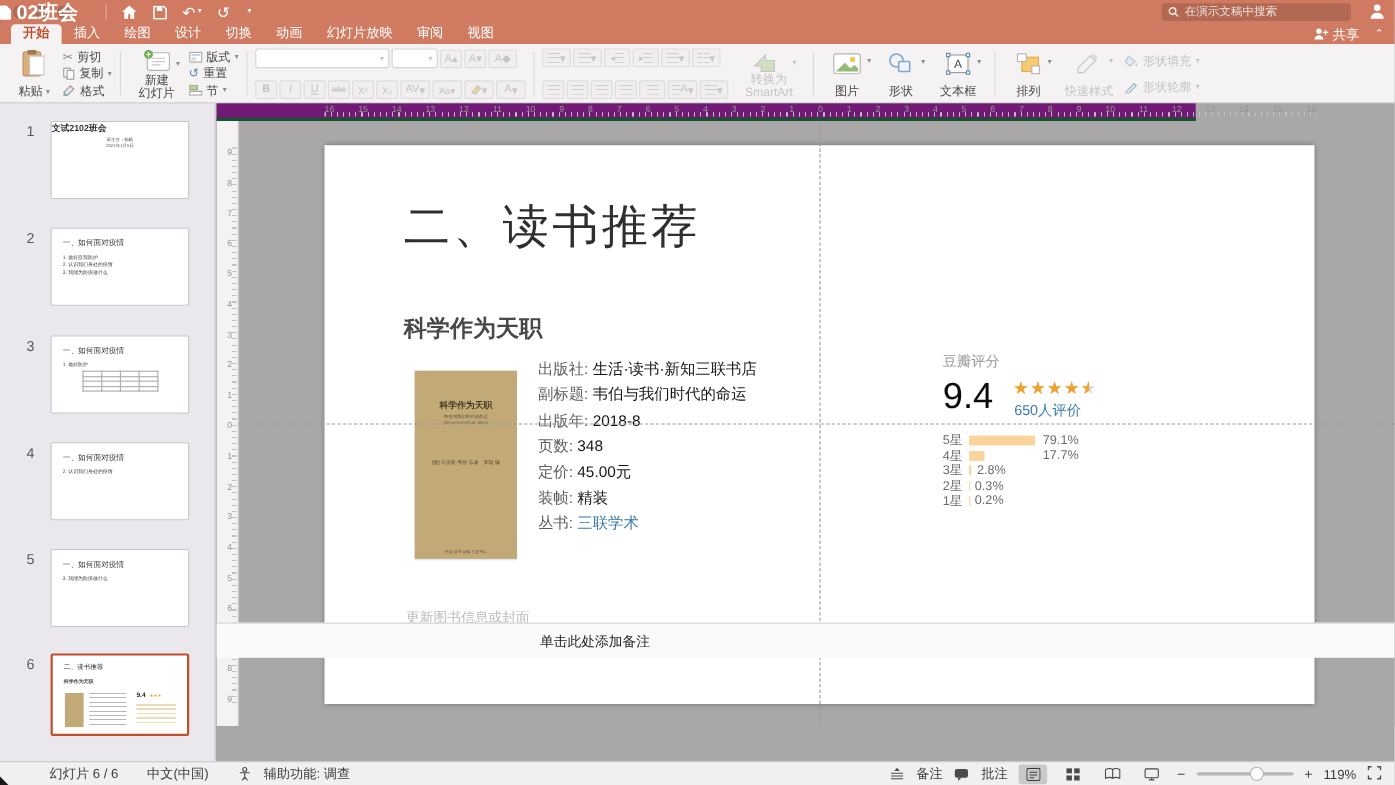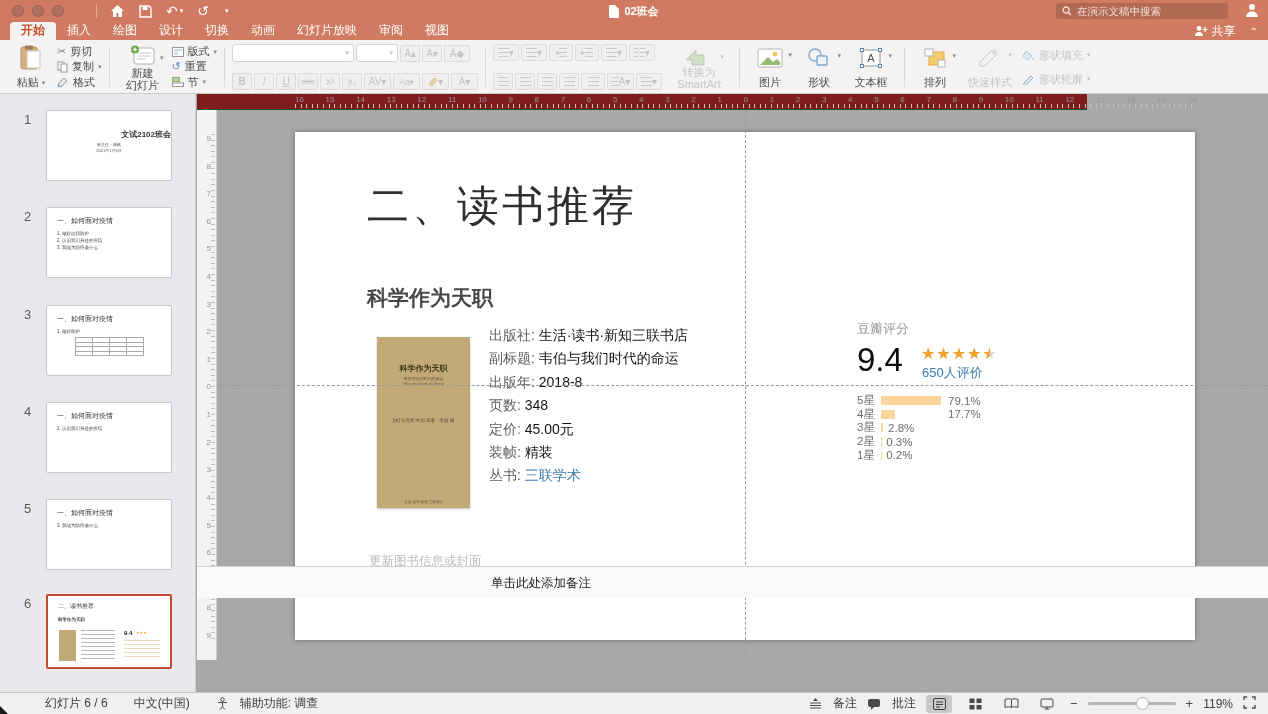--- a/index.html
+++ b/index.html
@@ -8,21 +8,21 @@
   .app { position:relative; width:1268px; height:714px; overflow:hidden; background:#a9a7a8; }
 
   
   .titlebar { position:absolute; left:0; top:0; width:1268px; height:22px; background:#d07b61; }
   .lights { position:absolute; left:12px; top:5px; display:flex; gap:8px; }
   .light { width:12px; height:12px; border-radius:50%; background:#b07060; border:1px solid rgba(0,0,0,0.12); }
   .tb-sep { position:absolute; left:96px; top:4px; width:1px; height:14px; background:rgba(255,255,255,0.35); }
   .qat { position:absolute; left:110px; top:0; height:22px; display:flex; align-items:center; gap:14px; color:#fff; }
   .qat .qbtn { display:flex; align-items:center; font-size:14px; line-height:22px; color:#fff; }
   .qat .dd { font-size:7px; margin-left:2px; color:#fff; }
-  .doc-title { position:absolute; left:0; right:0; top:0; height:22px; display:flex; align-items:center; justify-content:center; gap:5px; color:#fff; font-size:11px; font-weight:bold; }
+  .doc-title { position:absolute; left:0; right:0; top:0; height:22px; display:flex; align-items:center; gap:5px; color:#fff; font-size:18px; font-weight:bold; }
   .doc-ico { display:inline-block; width:10px; height:13px; background:#fff; border-radius:1px; position:relative; }
   .doc-ico:after { content:""; position:absolute; right:-1px; top:-1px; border:3px solid #d07b61; border-left-color:transparent; border-bottom-color:transparent; }
   .searchbox { position:absolute; right:40px; top:3px; width:172px; height:16px; background:rgba(0,0,0,0.14); border-radius:3px; display:flex; align-items:center; padding:0 6px; gap:5px; }
   .searchbox input { flex:1; background:transparent; border:none; outline:none; font-size:10.5px; color:#fff; font-family:"Liberation Sans",sans-serif; }
   .searchbox input::placeholder { color:rgba(255,255,255,0.8); }
   .account { position:absolute; right:8px; top:2px; }
 
   
   .tabrow { position:absolute; left:0; top:22px; width:1268px; height:18px; background:#d07b61; display:flex; align-items:flex-end; padding-left:10px; }
   .tab { font-size:12px; color:#ffffff; padding:2px 11px 3px 11px; line-height:13px; cursor:default; }
@@ -51,38 +51,38 @@
 
   
   .main { position:absolute; left:0; top:94px; width:1268px; height:566px; }
 
   
   .thumbs { position:absolute; left:0; top:0; width:196px; height:598px; background:#eae8ec; border-right:1px solid #d2cfd2; }
   .thumb { position:absolute; left:0; width:196px; }
   .tnum { position:absolute; left:24px; top:2px; font-size:13px; color:#5a5a5a; }
   .tbox { position:absolute; left:46px; top:0; width:126px; height:71px; background:#fff; border:1px solid #c9c6c9; border-radius:2px; overflow:hidden; }
   .thumb.selected .tbox { border:2px solid #bf4e2c; }
-  .tt-center { margin-top:18px; text-align:right; font-size:8px; font-weight:bold; color:#333; }
+  .tt-center { text-align:left; font-size:8px; font-weight:bold; color:#333; }
   .tt-sub { text-align:center; font-size:4px; color:#555; line-height:6px; margin-top:2px; }
   .tt-title { margin:8px 0 0 10px; font-size:7px; color:#333; }
   .tt-bullets { margin:4px 0 0 10px; font-size:4.5px; color:#444; line-height:7px; }
   .minitable { margin:2px auto 0 auto; border-collapse:collapse; }
   .minitable td { border:0.5px solid #aaa; width:17px; height:4.5px; padding:0; }
   .mini6 { position:relative; width:100%; height:100%; }
   .m6-title { margin:6px 0 0 10px; font-size:6px; color:#333; }
   .m6-sub { margin:6px 0 0 10px; font-size:4.5px; font-weight:bold; color:#444; }
   .m6-cover { position:absolute; left:11px; top:28px; width:17px; height:31px; background:#c2aa78; }
   .m6-lines { position:absolute; left:33px; top:28px; width:34px; height:30px; background:repeating-linear-gradient(#b9b7b8 0 1px, transparent 1px 4px); }
   .m6-score { position:absolute; left:76px; top:28px; font-size:6px; font-weight:bold; color:#222; }
   .m6-stars { position:absolute; left:88px; top:28px; font-size:4px; color:#f0a12a; letter-spacing:0; }
   .m6-bars { position:absolute; left:76px; top:38px; width:36px; height:18px; background:repeating-linear-gradient(#e8d2a8 0 1.5px, transparent 1.5px 4px); opacity:.8; }
 
   
   .workspace { position:absolute; left:197px; top:0; width:1071px; height:566px; background:#a9a7a8; }
-  .hruler { position:absolute; left:0; top:0; width:890px; height:16px; background:#7f1d1d; border-bottom:1px solid #14532d; }
+  .hruler { position:absolute; left:0; top:0; width:890px; height:16px; background:#701a75; border-bottom:3px solid #14532d; }
   .hruler .nums { position:absolute; left:98px; width:902px; top:1px; display:flex; justify-content:space-between; font-size:8px; color:#97General;} 
   .hruler .nums span { color:#979495; }
   .hticks { position:absolute; left:98px; width:902px; bottom:1px; height:4px; background:repeating-linear-gradient(90deg, #c2bfc0 0 1px, transparent 1px 5.6px); }
   .vruler { position:absolute; left:0; top:16px; width:20px; height:550px; background:#f4f2f3; border-right:1px solid #cfccce; }
   .vruler .nums { position:absolute; top:24px; height:506px; left:0; width:14px; display:flex; flex-direction:column; justify-content:space-between; align-items:flex-end; font-size:8px; }
   .vruler .nums span { color:#979495; }
   .vticks { position:absolute; right:1px; top:24px; height:506px; width:4px; background:repeating-linear-gradient(#c2bfc0 0 1px, transparent 1px 5.6px); }
 
   .slidecanvas { position:absolute; left:98px; top:38px; width:900px; height:508px; background:#fff; box-shadow:0 0 5px rgba(0,0,0,0.35); }
   .guide-v { position:absolute; left:548px; top:16px; height:550px; width:0; border-left:1px dashed #9b9899; }

